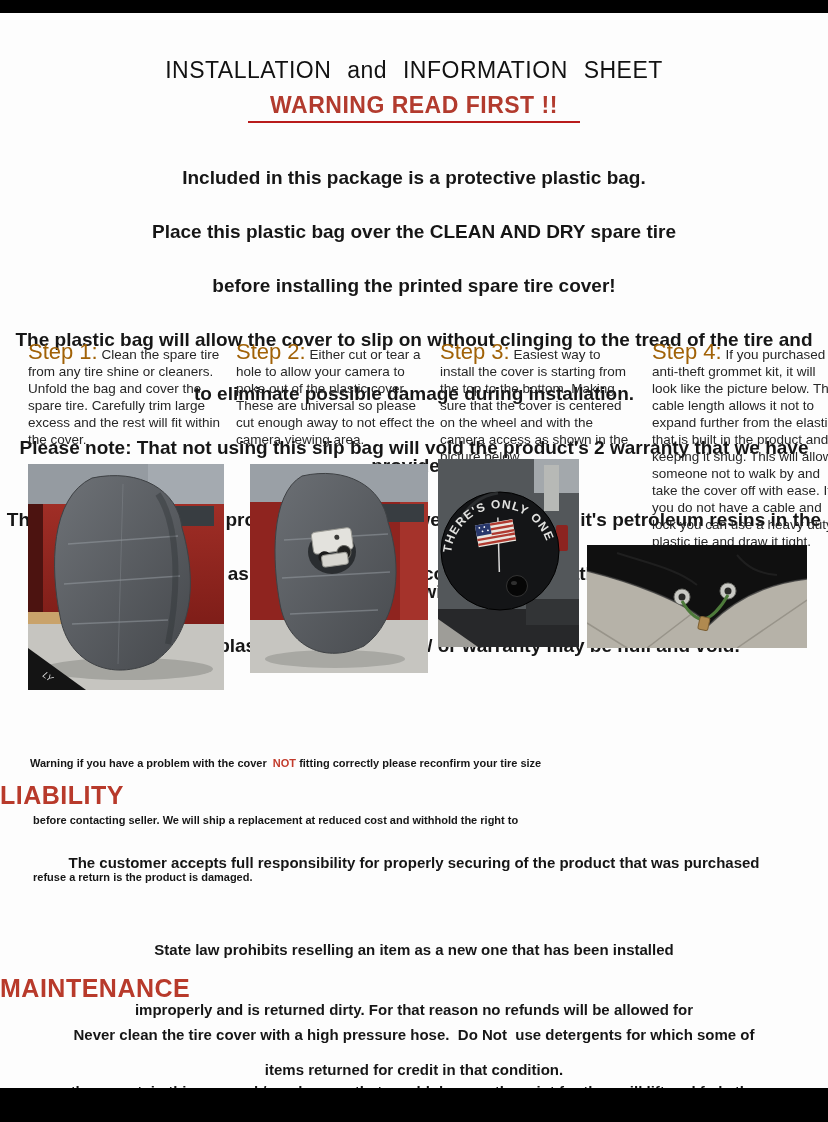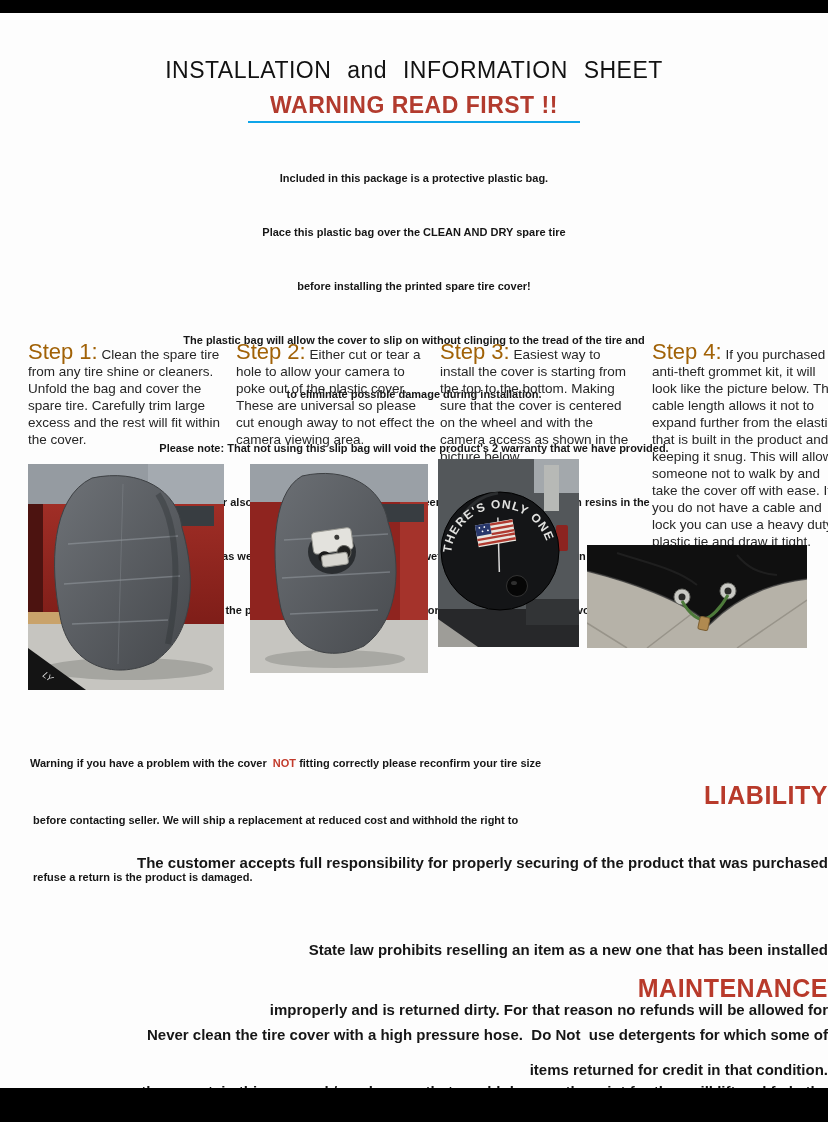--- a/index.html
+++ b/index.html
@@ -6,24 +6,24 @@
   .page{position:relative;width:828px;height:1122px;background:#fdfdfd;overflow:hidden;
         font-family:"Liberation Sans","DejaVu Sans",sans-serif;color:#111;}
   .bar{position:absolute;left:0;width:828px;background:#000;}
   .bar.top{top:0;height:13px;}
   .bar.bottom{top:1088px;height:34px;}
 
   .title{position:absolute;top:57px;left:0;width:828px;text-align:center;
          font-size:23px;font-weight:400;letter-spacing:.5px;word-spacing:9px;color:#121212;}
   .warn-head-wrap{position:absolute;top:92px;left:0;width:828px;text-align:center;}
   .warn-head{display:inline-block;font-size:23px;font-weight:700;color:#b23b2e;
-             border-bottom:2px solid #0ea5e9;padding:0 22px 2px 22px;letter-spacing:.5px;}
+             border-bottom:2px solid #b91c1c;padding:0 22px 2px 22px;letter-spacing:.5px;}
 
   .intro{position:absolute;top:133px;left:0;width:828px;text-align:center;
-         font-size:11px;font-weight:700;line-height:18px;color:#161616;white-space:pre-wrap;}
+         font-size:19px;font-weight:700;line-height:18px;color:#161616;white-space:pre-wrap;}
 
   .steps{position:absolute;top:329px;left:0;width:828px;height:130px;}
   .step-col{position:absolute;top:0;font-size:13.5px;line-height:17px;color:#262626;}
   .step-col.c1{left:28px;width:202px;}
   .step-col.c2{left:236px;width:200px;}
   .step-col.c3{left:440px;width:196px;}
   .step-col.c4{left:652px;width:186px;}
   .step-label{font-size:22px;color:#a16207;font-weight:400;}
   .step-text{font-weight:400;}
 
@@ -31,26 +31,26 @@
   .photo svg{display:block;}
   .ph1{left:28px;top:464px;}
   .ph2{left:250px;top:464px;}
   .ph3{left:438px;top:459px;}
   .ph4{left:587px;top:545px;}
 
   .warn-note{position:absolute;top:716px;left:30px;width:780px;font-size:11px;font-weight:700;
              line-height:19px;color:#161616;white-space:pre-wrap;}
   .warn-note .not{color:#c23b2c;}
 
-  .sec-head{position:absolute;left:0;width:828px;text-align:right;font-size:25px;
+  .sec-head{position:absolute;left:0;width:828px;text-align:left;font-size:25px;
             font-weight:700;color:#b83a2b;letter-spacing:.5px;}
   .liab-head{top:781px;}
   .maint-head{top:974px;}
 
-  .cpara{position:absolute;left:0;width:828px;text-align:right;font-size:15px;font-weight:700;
+  .cpara{position:absolute;left:0;width:828px;text-align:center;font-size:15px;font-weight:700;
          line-height:20px;color:#161616;white-space:pre-wrap;}
   .liab-p{top:813px;}
   .law-p{top:900px;}
   .maint-p{top:987px;line-height:19px;}
 </style>
 </head>
 <body>
 
 <div class="page">
   <div class="bar top"></div>

